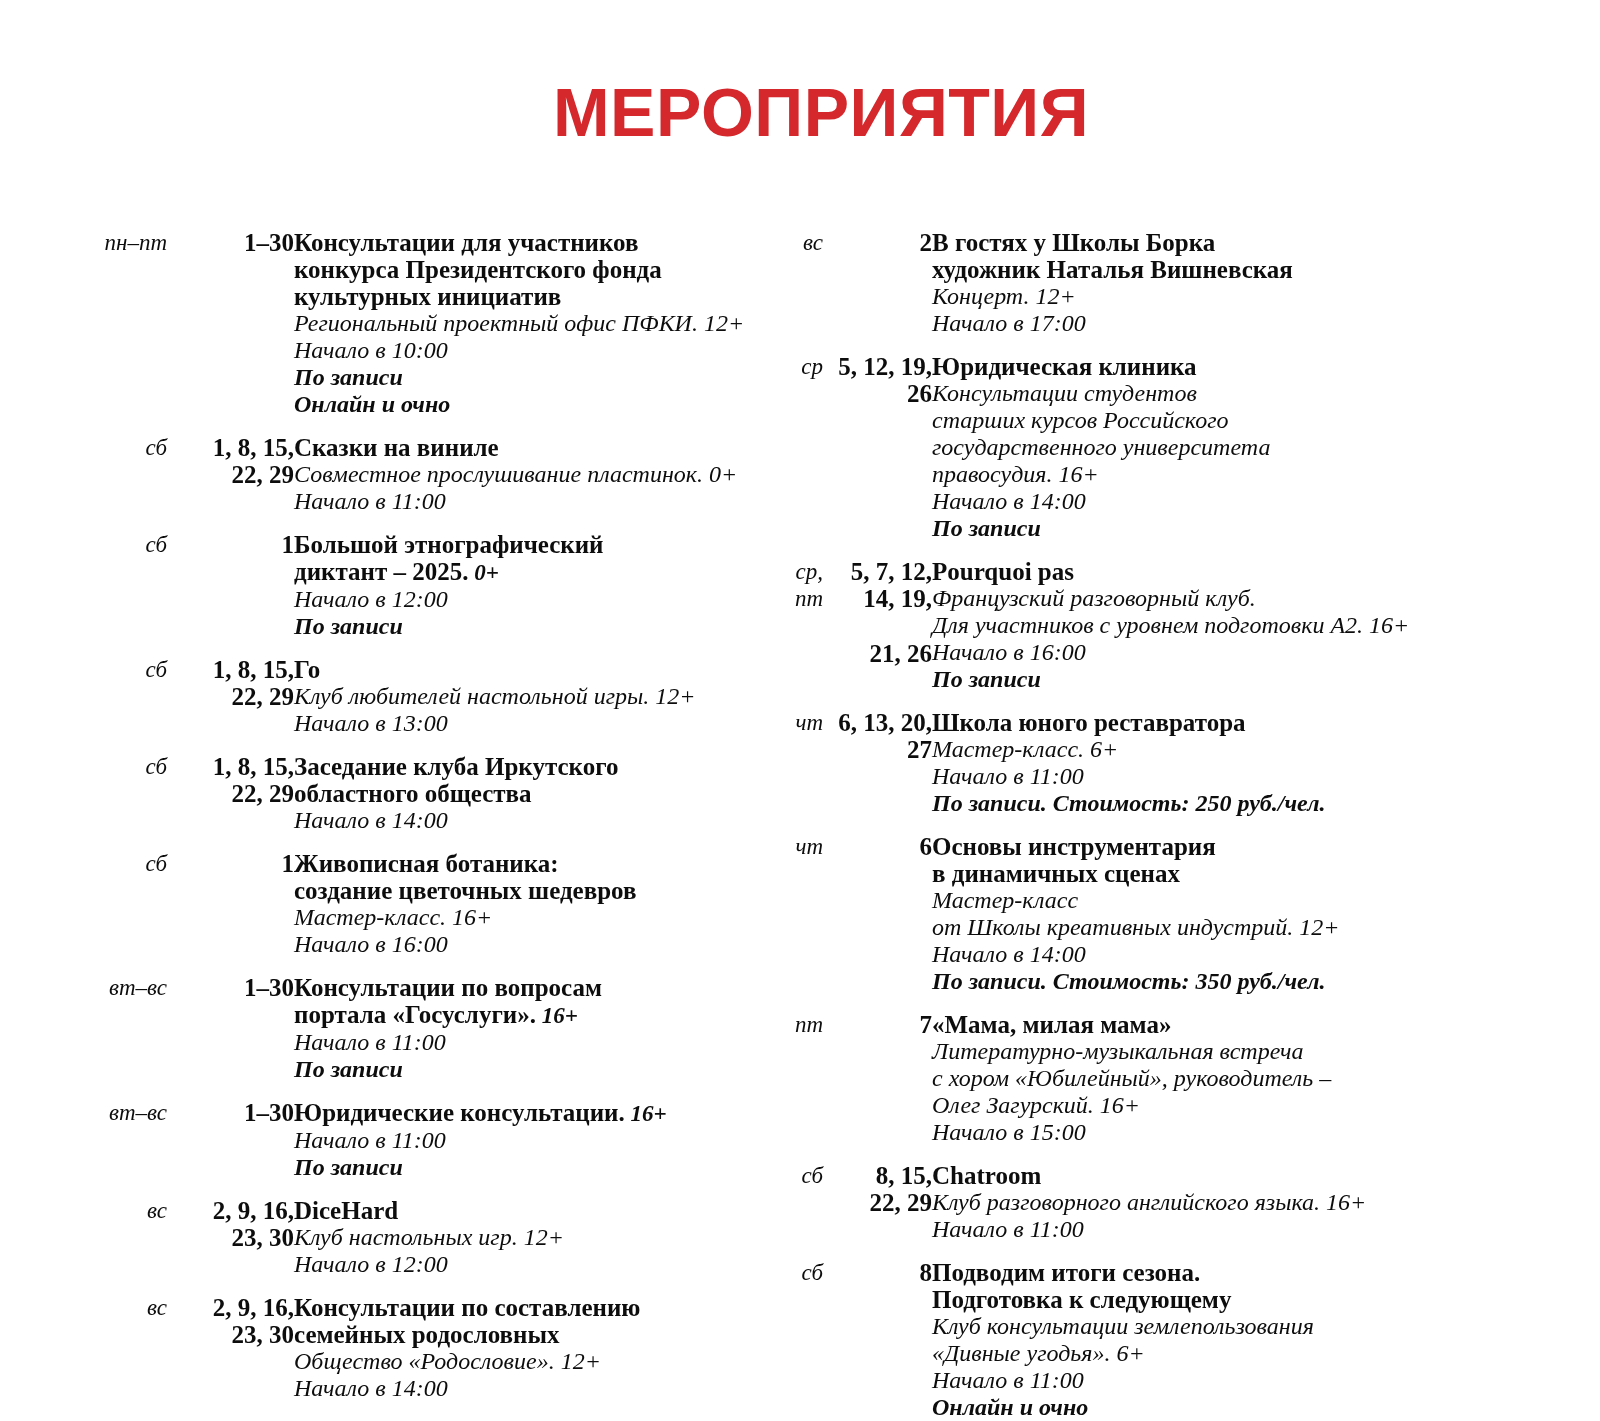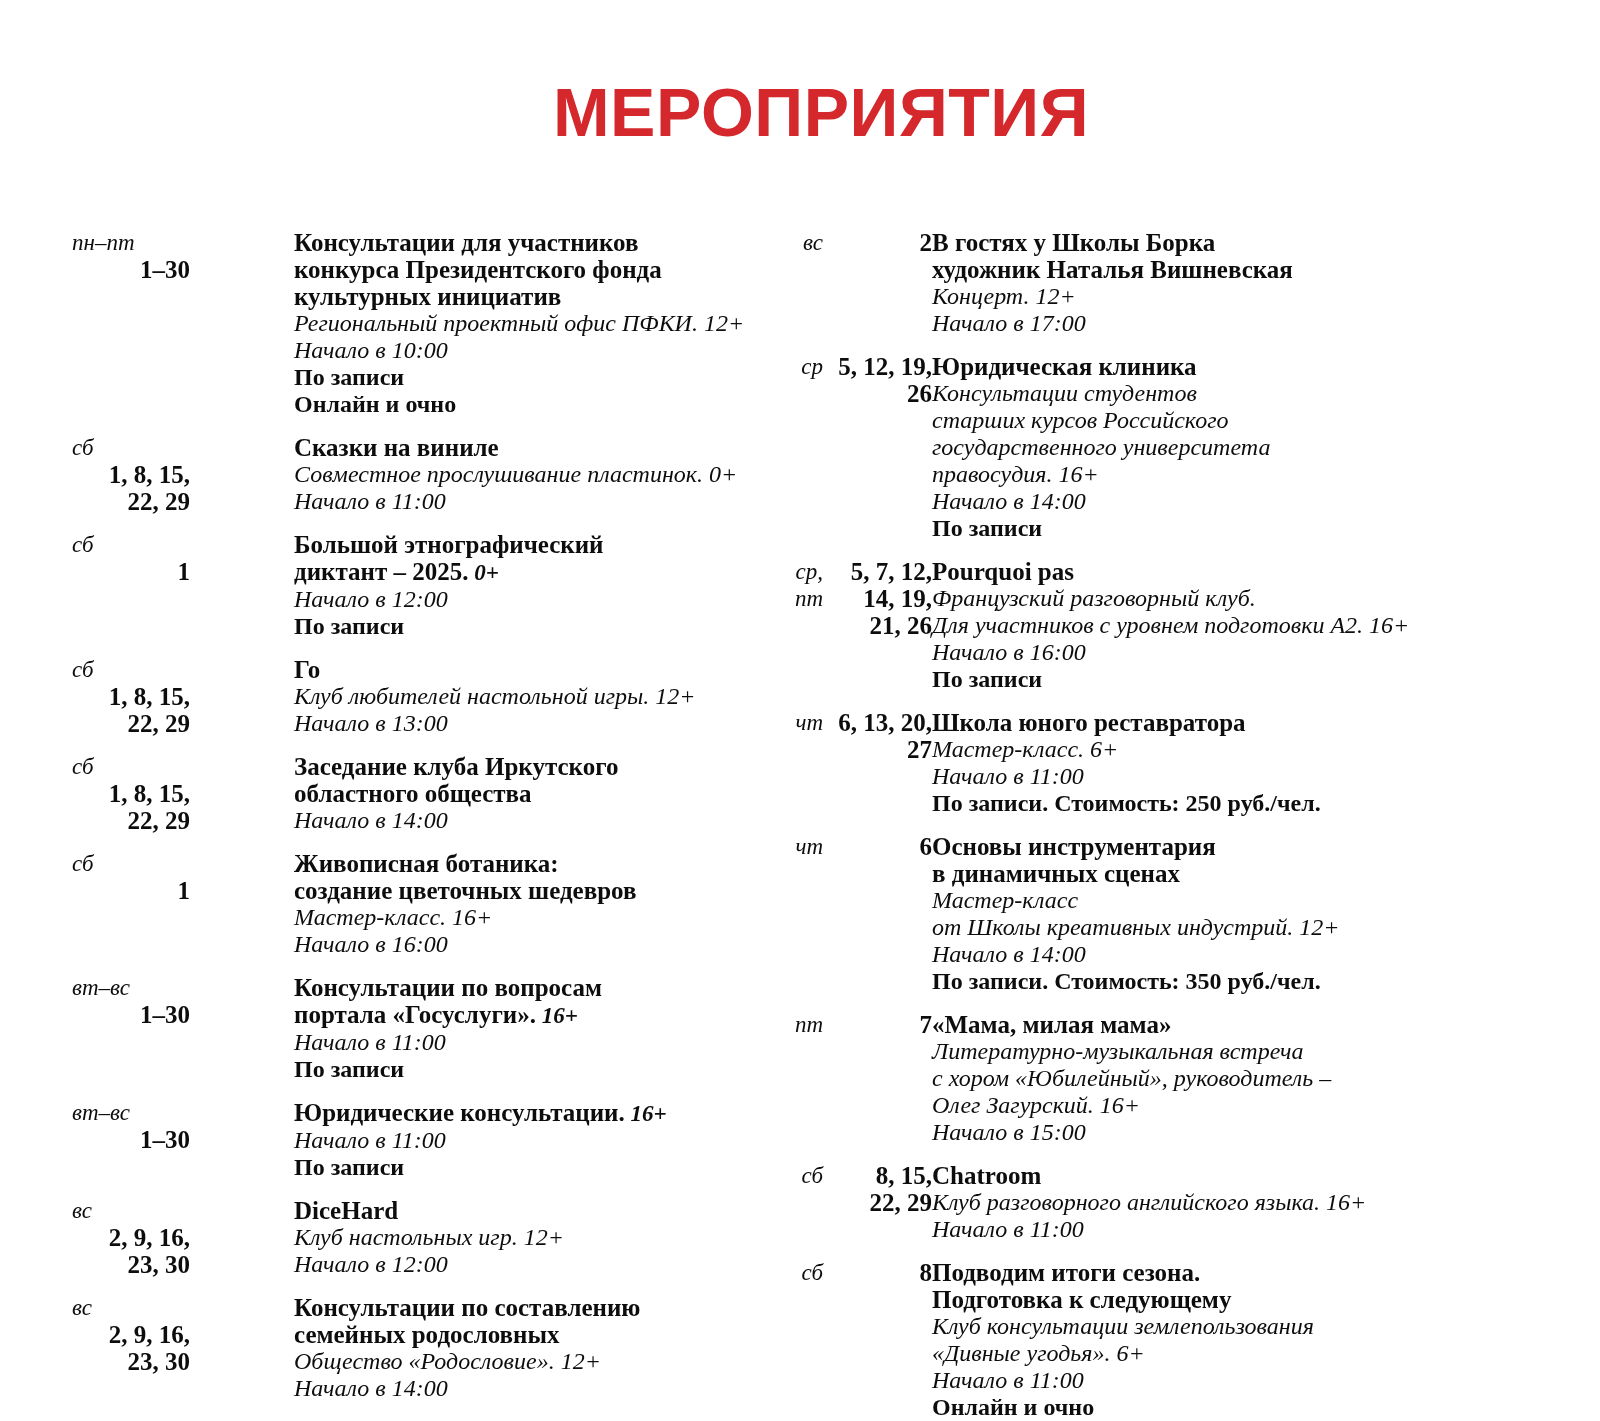--- a/index.html
+++ b/index.html
@@ -56,21 +56,21 @@
     align-items: flex-start;
     margin-bottom: 16px;
   }
   .event:last-child { margin-bottom: 0; }
 
   .when {
     flex: 0 0 auto;
     display: flex;
     align-items: flex-start;
   }
-  .column.left  .when { width: 222px; flex-direction: column; }
+  .column.left  .when { width: 222px; }
   .column.right .when { width: 162px; }
 
   .weekday {
     font-style: italic;
     font-size: 23px;
     line-height: 27px;
     text-align: right;
     white-space: pre;
     flex: 1 1 auto;
     padding-right: 9px;
@@ -81,21 +81,21 @@
     font-weight: bold;
     font-size: 25px;
     line-height: 27px;
     white-space: pre;
     flex: 0 0 auto;
     text-align: right;
   }
   .column.left  .dates { min-width: 118px; }
   .column.right .dates { min-width: 100px; }
   .dates .d-line { display: block; }
-  .dates .d-line.indent-1 { padding-left: 18px; }
+  .dates .d-line.indent-1 { padding-left: 18px; margin-top: 28px; }
 
   
   .body {
     flex: 1 1 auto;
     padding-left: 0;
   }
   .ev-title {
     font-weight: bold;
     font-size: 25px;
     line-height: 27px;
@@ -109,20 +109,21 @@
     font-style: italic;
     font-size: 24px;
     line-height: 27px;
   }
   .ev-time {
     font-style: italic;
     font-size: 24px;
     line-height: 27px;
   }
   .ev-note {
+    font-style: italic;
     font-weight: bold;
     font-size: 24px;
     line-height: 27px;
   }
 </style>
 </head>
 <body>
 
 <div class="page">
 

